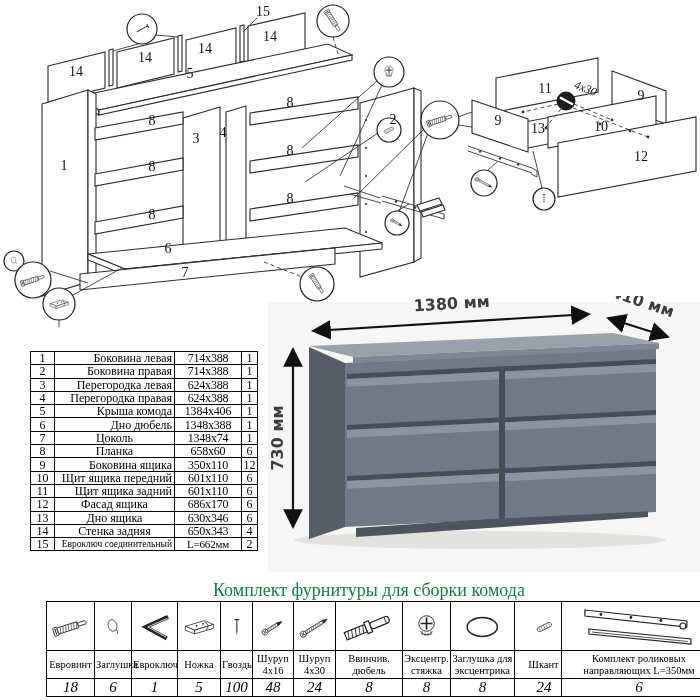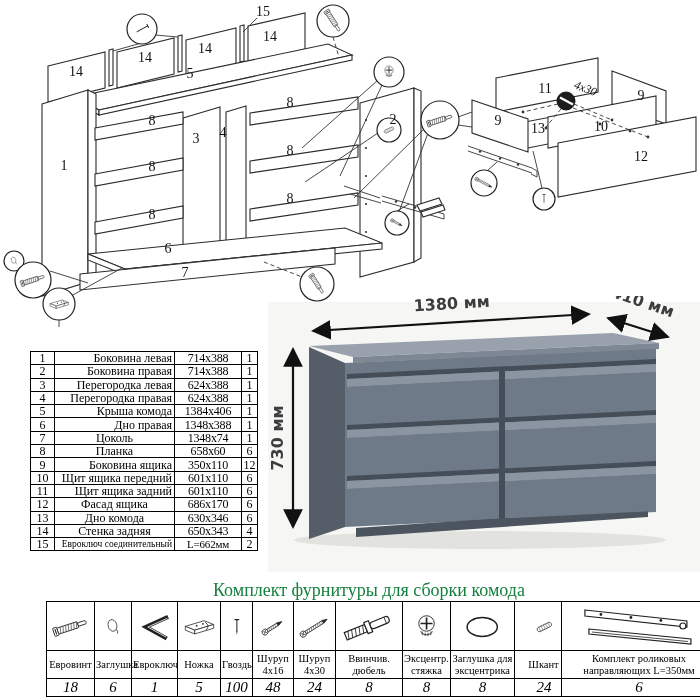--- a/index.html
+++ b/index.html
@@ -371,21 +371,21 @@
 
         <tr>
           <td class="c-num">5</td>
           <td class="c-name">Крыша комода</td>
           <td class="c-size">1384x406</td>
           <td class="c-qty">1</td>
         </tr>
 
         <tr>
           <td class="c-num">6</td>
-          <td class="c-name">Дно правая</td>
+          <td class="c-name">Дно дюбель</td>
           <td class="c-size">1348x388</td>
           <td class="c-qty">1</td>
         </tr>
 
         <tr>
           <td class="c-num">7</td>
           <td class="c-name indent">Цоколь</td>
           <td class="c-size">1348x74</td>
           <td class="c-qty">1</td>
         </tr>
@@ -420,21 +420,21 @@
 
         <tr>
           <td class="c-num">12</td>
           <td class="c-name indent">Фасад ящика</td>
           <td class="c-size">686x170</td>
           <td class="c-qty">6</td>
         </tr>
 
         <tr>
           <td class="c-num">13</td>
-          <td class="c-name indent">Дно комода</td>
+          <td class="c-name indent">Дно ящика</td>
           <td class="c-size">630x346</td>
           <td class="c-qty">6</td>
         </tr>
 
         <tr>
           <td class="c-num">14</td>
           <td class="c-name indent">Стенка задняя</td>
           <td class="c-size">650x343</td>
           <td class="c-qty">4</td>
         </tr>

